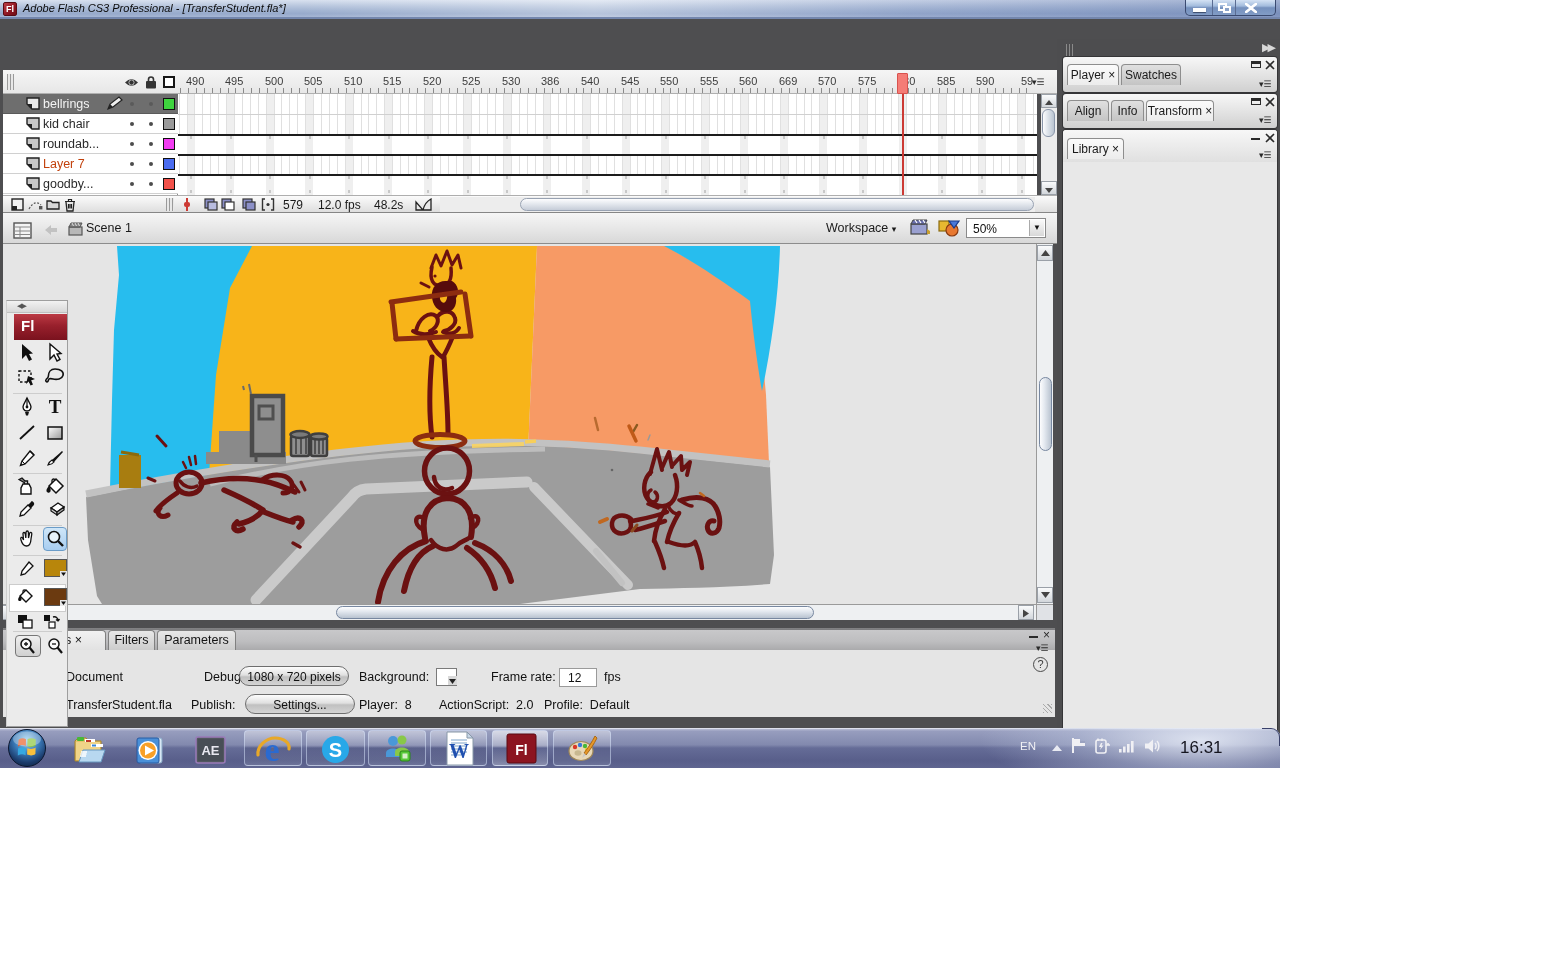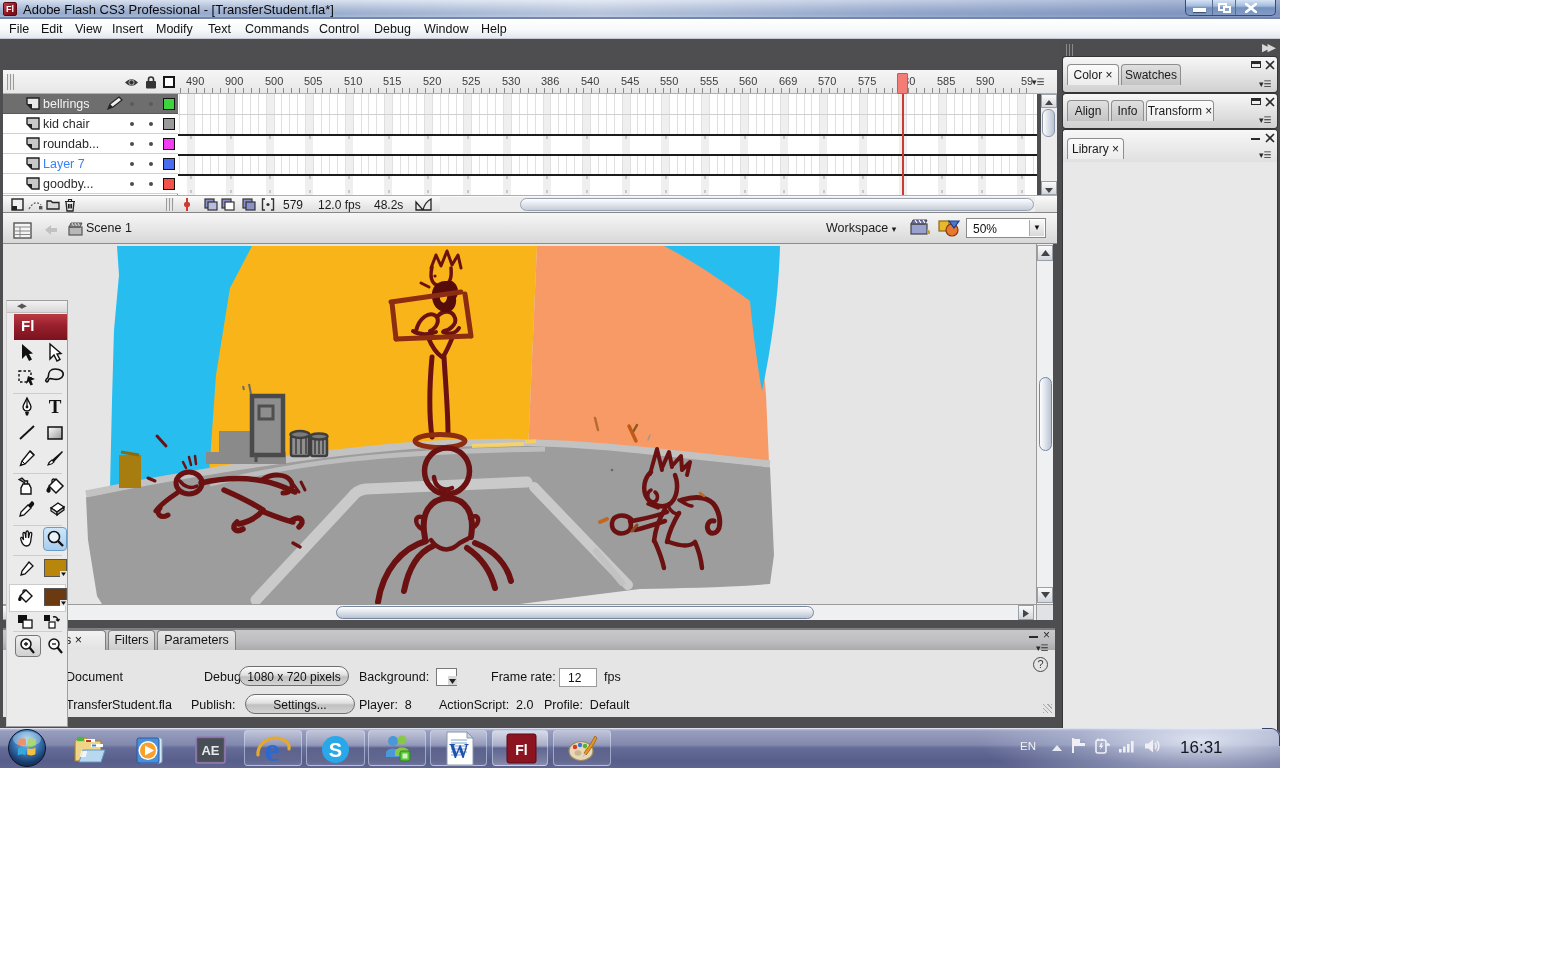--- a/index.html
+++ b/index.html
@@ -5,21 +5,21 @@
 * { margin:0; padding:0; box-sizing:border-box; }
 html,body { width:1546px; height:967px; background:#ffffff; font-family:"Liberation Sans",sans-serif; }
 #screen { position:absolute; left:0; top:0; width:1280px; height:768px; overflow:hidden; background:#4e4e50; }
 .abs { position:absolute; }
 .txt { white-space:nowrap; }
 #titlebar { left:0; top:0; width:1280px; height:19px;
   background:linear-gradient(180deg,#d8e1ef 0%,#b9c7de 30%,#a2b4d2 55%,#97aacc 72%,#aebdd9 100%); }
 #flicon { left:3px; top:2px; width:14px; height:14px; border-radius:2px;
   background:linear-gradient(135deg,#c04048 0%,#8c1420 60%,#701018 100%); border:1px solid #5a0a12;
   color:#fff; font-size:9px; font-weight:bold; text-align:center; line-height:13px; }
-#title-text { left:23px; top:2px; font-size:13px; color:#0a0a0a; }
+#title-text { left:23px; top:2px; font-size:11px; color:#0a0a0a;font-style:italic; }
 #menubar { left:0; top:19px; width:1280px; height:20px;
   background:linear-gradient(180deg,#ffffff 0%,#f7f9fb 55%,#e4e8ef 100%); border-bottom:1px solid #c4c9d2; }
 #menubar span { position:absolute; top:3px; font-size:12.5px; color:#111; }
 .doctab { position:absolute; height:22px; border:1px solid #7e7e80; border-bottom:none; border-radius:4px 4px 0 0;
   font-size:12.5px; color:#141414; text-align:center; padding-top:3px; }
 #tl-ruler .num { position:absolute; top:5px; font-size:11px; color:#3c3c3c; }
 .lrow .nm { position:absolute; left:43px; top:2.5px; font-size:12.5px; color:#2a2a2a; }
 .lrow .sw { position:absolute; left:163px; top:3.5px; width:12px; height:12px; border:1px solid #101010; }
 .dot { position:absolute; width:4px; height:4px; border-radius:50%; background:#4c4c4c; top:8px; }
 .sbtn { position:absolute; background:linear-gradient(180deg,#fafbfc,#d2d6db); border:1px solid #9aa0a8; }
@@ -45,46 +45,33 @@
   <div class="abs" style="left:26px;top:0;width:1px;height:15px;background:#5a6c92"></div>
   <div class="abs" style="left:49px;top:0;width:1px;height:15px;background:#5a6c92"></div>
   <div class="abs" style="left:7px;top:8px;width:13px;height:4px;background:#fff;box-shadow:0 1px 1px #3a4a6a"></div>
   <div class="abs" style="left:32px;top:3px;width:9px;height:8px;border:2px solid #fff"></div>
   <div class="abs" style="left:37px;top:6px;width:8px;height:7px;border:2px solid #fff;background:#8aa2c8"></div>
   <svg class="abs" style="left:59px;top:3px" width="12" height="10" viewBox="0 0 12 10">
           <path d="M1,0 L6,4 L11,0 L12,1 L7,5 L12,9 L11,10 L6,6 L1,10 L0,9 L5,5 L0,1 Z" fill="#fff" stroke="#fff" stroke-width="1.2"></path>
         </svg>
  </div>
 </div>
-<div id="menubar" class="abs">
-      <span style="left:9px">File</span>
-      <span style="left:41px">Edit</span>
-      <span style="left:75px">View</span>
-      <span style="left:112px">Insert</span>
-      <span style="left:156px">Modify</span>
-      <span style="left:208px">Text</span>
-      <span style="left:245px">Commands</span>
-      <span style="left:319px">Control</span>
-      <span style="left:374px">Debug</span>
-      <span style="left:424px">Window</span>
-      <span style="left:481px">Help</span>
-    </div>
 <div id="tl-ruler" class="abs" style="left:0;top:70px;width:1057px;height:24px;background:linear-gradient(180deg,#f5f5f5 0%,#e7e7e7 100%);border-bottom:1px solid #b0b0b0">
       <div class="abs" style="left:7px;top:4px;width:7px;height:16px;background:repeating-linear-gradient(90deg,#9a9a9a 0 1px,#e8e8e8 1px 3px)"></div>
       <svg class="abs" style="left:124px;top:7px" width="15" height="11" viewBox="0 0 15 11">
         <path d="M1,5.5 Q7.5,-1.5 14,5.5 Q7.5,12.5 1,5.5 Z" fill="#333"></path>
         <circle cx="7.5" cy="5.5" r="2.6" fill="#333" stroke="#bbb" stroke-width="1"></circle>
       </svg>
       <svg class="abs" style="left:145px;top:6px" width="12" height="13" viewBox="0 0 12 13">
         <rect x="1" y="5" width="10" height="7.5" rx="1" fill="#333"></rect>
         <path d="M3.5,5 V3.5 a2.5,2.5 0 0 1 5,0 V5" fill="none" stroke="#333" stroke-width="1.6"></path>
       </svg>
       <div class="abs" style="left:163px;top:6px;width:12px;height:12px;border:2px solid #161616;background:#fff"></div>
       <div class="num txt" style="left:186px">490</div>
-      <div class="num txt" style="left:225px">900</div>
+      <div class="num txt" style="left:225px">495</div>
       <div class="num txt" style="left:265px">500</div>
       <div class="num txt" style="left:304px">505</div>
       <div class="num txt" style="left:344px">510</div>
       <div class="num txt" style="left:383px">515</div>
       <div class="num txt" style="left:423px">520</div>
       <div class="num txt" style="left:462px">525</div>
       <div class="num txt" style="left:502px">530</div>
       <div class="num txt" style="left:541px">386</div>
       <div class="num txt" style="left:581px">540</div>
       <div class="num txt" style="left:621px">545</div>
@@ -555,21 +542,21 @@
         <div class="nm txt" style="color:#2a2a2a">roundab...</div>
         <div class="dot" style="left:130px"></div>
         <div class="dot" style="left:149px"></div>
         <div class="sw" style="background:#f23cf2"></div>
       </div>
       <div class="lrow abs" style="left:0;top:60px;width:178px;height:20px;background:#ffffff;border-bottom:1px solid #d0d0d0">
         <svg class="abs" style="left:26px;top:3px" width="14" height="13" viewBox="0 0 14 13">
           <path d="M1,1 H13 V12 H6 L1,7 Z" fill="#c8c8c8" stroke="#222" stroke-width="1.4"></path>
           <path d="M1,7 H6 V12 Z" fill="#222"></path>
         </svg>
-        <div class="nm txt" style="color:#3b82f6">Layer 7</div>
+        <div class="nm txt" style="color:#c2410c">Layer 7</div>
         <div class="dot" style="left:130px"></div>
         <div class="dot" style="left:149px"></div>
         <div class="sw" style="background:#4a6cf0"></div>
       </div>
       <div class="lrow abs" style="left:0;top:80px;width:178px;height:20px;background:#ffffff;border-bottom:1px solid #d0d0d0">
         <svg class="abs" style="left:26px;top:3px" width="14" height="13" viewBox="0 0 14 13">
           <path d="M1,1 H13 V12 H6 L1,7 Z" fill="#c8c8c8" stroke="#222" stroke-width="1.4"></path>
           <path d="M1,7 H6 V12 Z" fill="#222"></path>
         </svg>
         <div class="nm txt" style="color:#2a2a2a">goodby...</div>
@@ -826,21 +813,21 @@
  <div class="abs" style="left:1026px;top:8px;width:9px;height:2px;background:#2a2a2a"></div>
  <div class="abs txt" style="left:1040px;top:0px;font-size:12px;color:#2a2a2a">×</div>
  <div class="abs txt" style="left:1033px;top:15px;font-size:9px;color:#2a2a2a">▾☰</div>
  <div class="abs" style="left:1030px;top:29px;width:15px;height:15px;border:1.5px solid #4a4a4a;border-radius:50%;font-size:11px;color:#3a3a3a;text-align:center;line-height:13px">?</div>
  <div class="abs" style="left:1040px;top:76px;width:9px;height:9px;background:repeating-linear-gradient(45deg,#aaa 0 1px,transparent 1px 3px)"></div>
 </div>
 <div class="abs" style="left:1057px;top:39px;width:223px;height:689px;background:#4d4d4f">
       <div class="abs" style="left:9px;top:5px;width:8px;height:12px;background:repeating-linear-gradient(90deg,#8a8a8a 0 1px,#4d4d4f 1px 3px)"></div>
       <div class="abs txt" style="left:205px;top:2px;font-size:11px;color:#d8d8d8;letter-spacing:-3px">▶▶</div>
       <div class="abs" style="left:6px;top:18px;width:214px;height:35px;border-radius:3px;background:linear-gradient(180deg,#f7f7f7 0%,#e2e2e2 55%,#d0d0d0 100%);box-shadow:0 0 0 1px #353537">
-        <div class="ptab2 on" style="left:4px;top:7px;width:52px">Color ×</div>
+        <div class="ptab2 on" style="left:4px;top:7px;width:52px">Player ×</div>
         <div class="ptab2 off" style="left:58px;top:7px;width:60px">Swatches</div>
         <div class="abs" style="left:188px;top:4px;width:10px;height:7px;border:1.4px solid #2a2a2a;border-top-width:3px"></div>
         <svg class="abs" style="left:202px;top:3px" width="10" height="10" viewBox="0 0 10 10">
           <path d="M1,1 L9,9 M9,1 L1,9" stroke="#2a2a2a" stroke-width="1.6"></path>
         </svg>
         <div class="abs txt" style="left:196px;top:22px;font-size:9px;color:#2a2a2a">▾<span style="letter-spacing:-1px">☰</span></div>
       </div>
       <div class="abs" style="left:6px;top:55px;width:214px;height:34px;border-radius:3px;background:linear-gradient(180deg,#f7f7f7 0%,#e2e2e2 55%,#d0d0d0 100%);box-shadow:0 0 0 1px #353537">
         <div class="ptab2 off" style="left:4px;top:6px;width:42px">Align</div>
         <div class="ptab2 off" style="left:48px;top:6px;width:33px">Info</div>

